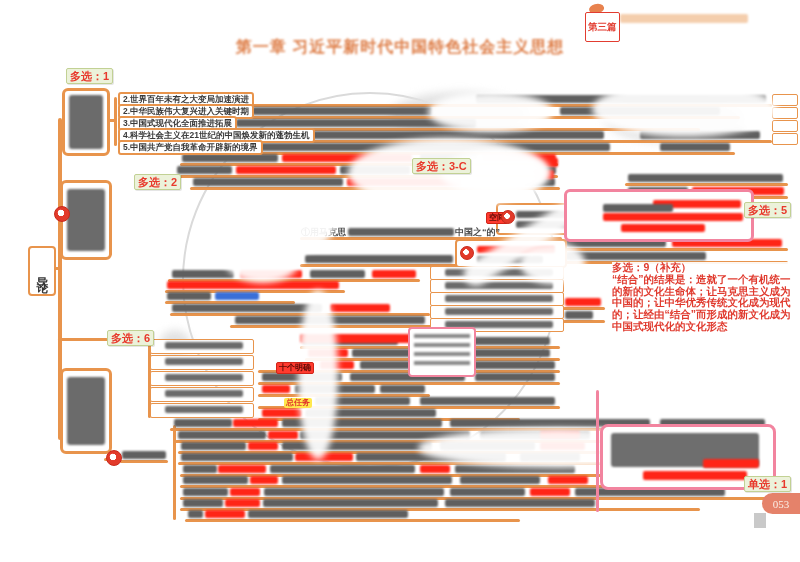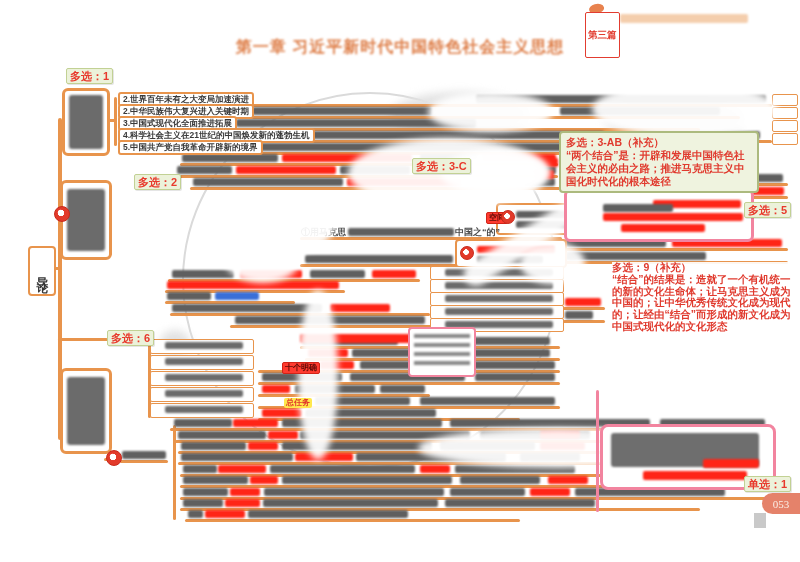--- a/index.html
+++ b/index.html
@@ -49,21 +49,21 @@
   .tiny-lines{position:absolute;left:4px;right:4px;top:5px;bottom:5px;filter:blur(.8px);
         background:repeating-linear-gradient(180deg,#8a8a8a 0 4px,#fff 4px 9px);}
   
   .icon-red{position:absolute;border-radius:50%;z-index:6;border:1px solid #c8281a;
         background:radial-gradient(circle at 42% 42%, #ffffff 0 28%, #e23a2a 30% 100%);}
   
   .title{position:absolute;left:225px;top:37px;width:350px;text-align:center;color:#DE7E48;
         font-weight:bold;font-size:16px;letter-spacing:1px;filter:blur(1.1px);z-index:7;white-space:nowrap;}
   .sec-tag{position:absolute;left:585px;top:12px;border:1.5px solid #E23C30;border-radius:2px;
         color:#E23C30;background:#fff;font-weight:bold;font-size:9.5px;line-height:12px;
-        padding:16px 2px;z-index:7;}
+        padding:8px 2px;z-index:7;}
   .flame{position:absolute;left:589px;top:4px;width:15px;height:9px;background:#E8824E;
         border-radius:50% 60% 40% 50%;transform:rotate(-15deg);z-index:7;}
   .root-node{position:absolute;left:28px;top:246px;width:24px;height:46px;background:#fff;
         border:2.5px solid #E8944C;border-radius:4px;z-index:4;
         display:flex;align-items:center;justify-content:center;}
   .root-node span{writing-mode:vertical-rl;font-size:12px;font-weight:bold;color:#333;letter-spacing:4px;}
   .page-tab{position:absolute;left:762px;top:493px;width:38px;height:21px;background:#E5826A;
         border-radius:11px 0 0 11px;color:#FAEFE7;font-family:"Liberation Serif",serif;
         font-size:11px;display:flex;align-items:center;justify-content:center;z-index:8;}
   .page-tab-shadow{position:absolute;left:754px;top:513px;width:12px;height:15px;background:#c9c9c9;z-index:7;}
@@ -101,24 +101,20 @@
       <div class="item-box" style="top: 140px;">5.中国共产党自我革命开辟新的境界</div>
     </div>
 
   <div class="chip" style="left:66px;top:68px;">多选：1</div>
   <div class="chip" style="left:134px;top:174px;">多选：2</div>
   <div class="chip" style="left:412px;top:158px;">多选：3-C</div>
   <div class="chip" style="left:744px;top:202px;">多选：5</div>
   <div class="chip" style="left:107px;top:330px;">多选：6</div>
   <div class="chip" style="left:744px;top:476px;">单选：1</div>
 
-  <div class="note3ab">
-    <div>多选：3-AB（补充）</div>
-    <div>“两个结合”是：开辟和发展中国特色社会主义的必由之路；推进马克思主义中国化时代化的根本途径</div>
-  </div>
   <div class="note4">
     <div>多选：9（补充）</div>
     <div>“结合”的结果是：造就了一个有机统一的新的文化生命体；让马克思主义成为中国的；让中华优秀传统文化成为现代的；让经由“结合”而形成的新文化成为中国式现代化的文化形态</div>
   </div>
 
   <div class="pinkbox" style="left:564px;top:189px;width:184px;height:47px;border-radius:6px;">
     <div class="bar r" style="left:86px;top:8px;width:88px;"></div>
     <div class="bar g" style="left:36px;top:12px;width:70px;"></div>
     <div class="bar r" style="left:36px;top:21px;width:140px;"></div>
     <div class="bar r" style="left:54px;top:32px;width:84px;"></div>
@@ -137,21 +133,21 @@
     <div class="bar g" style="left:18px;top:6px;width:66px;height:7px;"></div>
     <div class="bar g" style="left:18px;top:16px;width:56px;height:7px;"></div>
   </div>
   <div class="obox" style="left:455px;top:239px;width:108px;height:25px;">
     <div class="bar r" style="left:20px;top:5px;width:78px;height:7px;"></div>
     <div class="bar g" style="left:20px;top:15px;width:66px;height:7px;"></div>
   </div>
 
   <div class="frag" style="left:301px;top:226px;">①用马克思</div>
   <div class="frag" style="left:455px;top:226px;">中国之“的”</div>
-  <div class="chip-red" style="left:282px;top:362px;">十个明确</div>
+  <div class="chip-red" style="left:276px;top:362px;">十个明确</div>
   <div class="chip-yellow" style="left:284px;top:398px;">总任务</div>
   <div class="chip-red" style="left:486px;top:212px;">空间</div>
 
   <div class="icon-red" style="left:54px;top:206px;width:14px;height:14px;"></div>
   <div class="icon-red" style="left:106px;top:450px;width:14px;height:14px;"></div>
   <div class="icon-red" style="left:501px;top:210px;width:12px;height:12px;"></div>
   <div class="icon-red" style="left:460px;top:246px;width:12px;height:12px;"></div>
 
   <div id="decor">
       <div class="blob-g" style="left: 605px; top: 95px; width: 140px; height: 48px;"></div>

